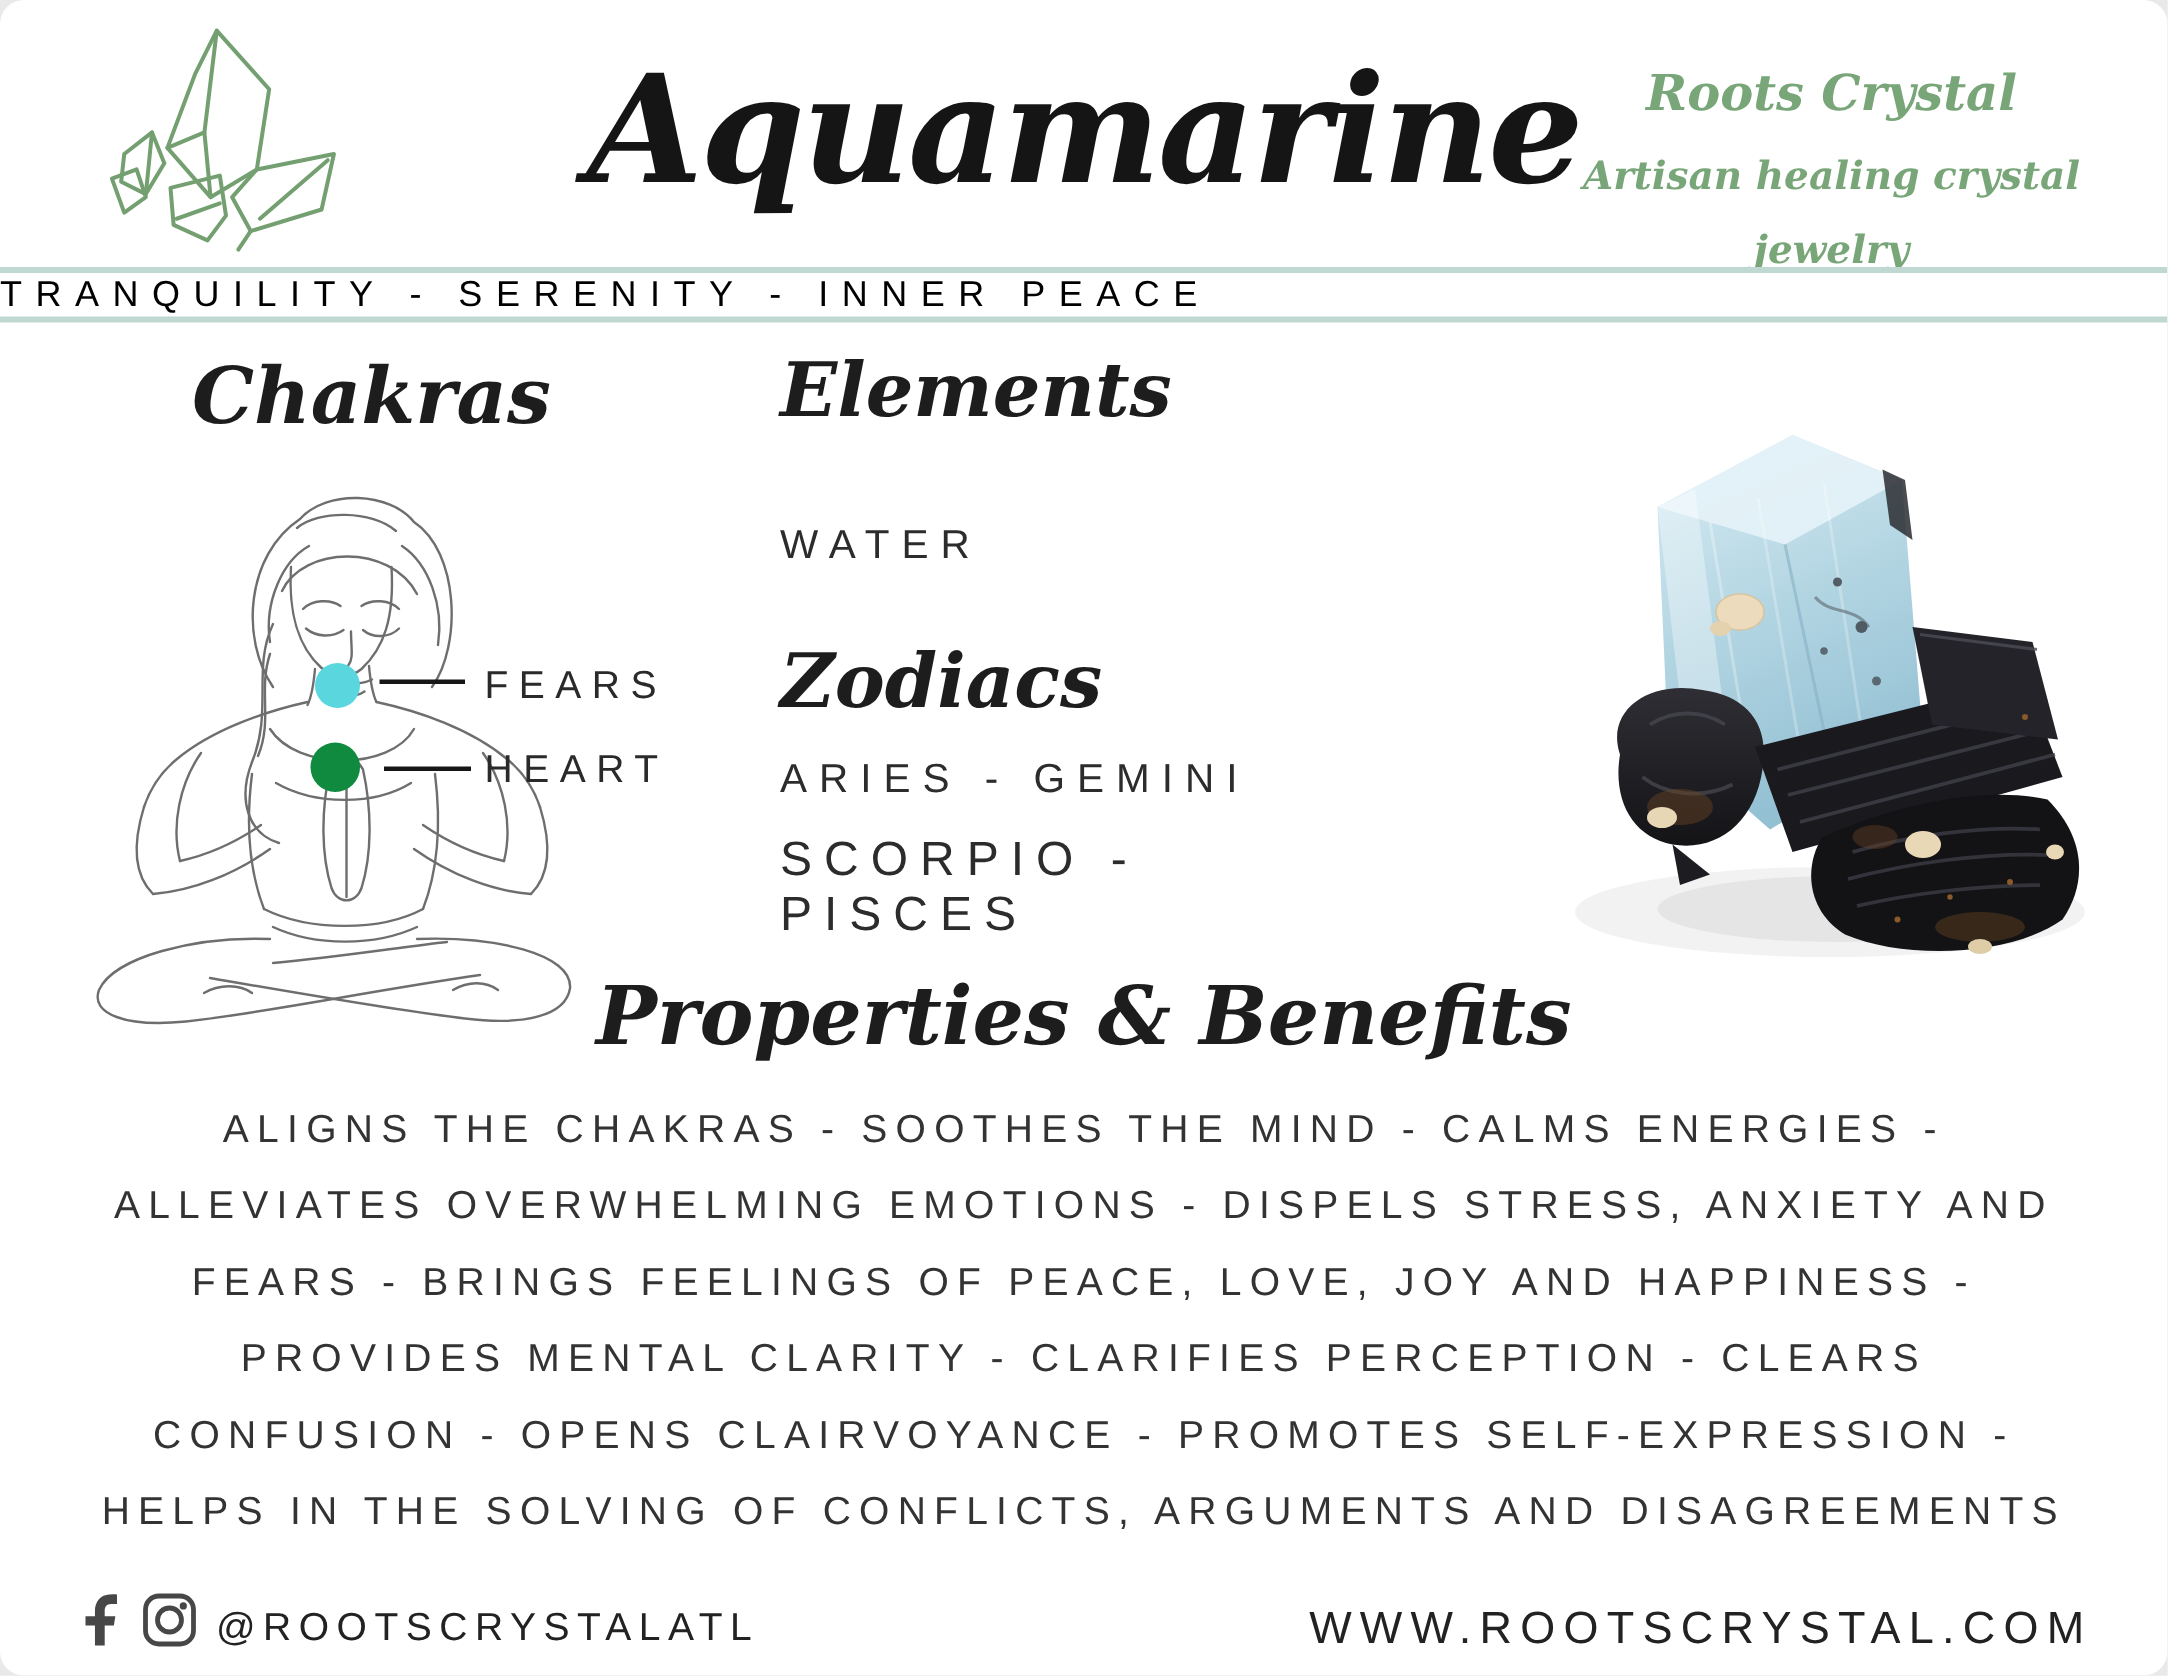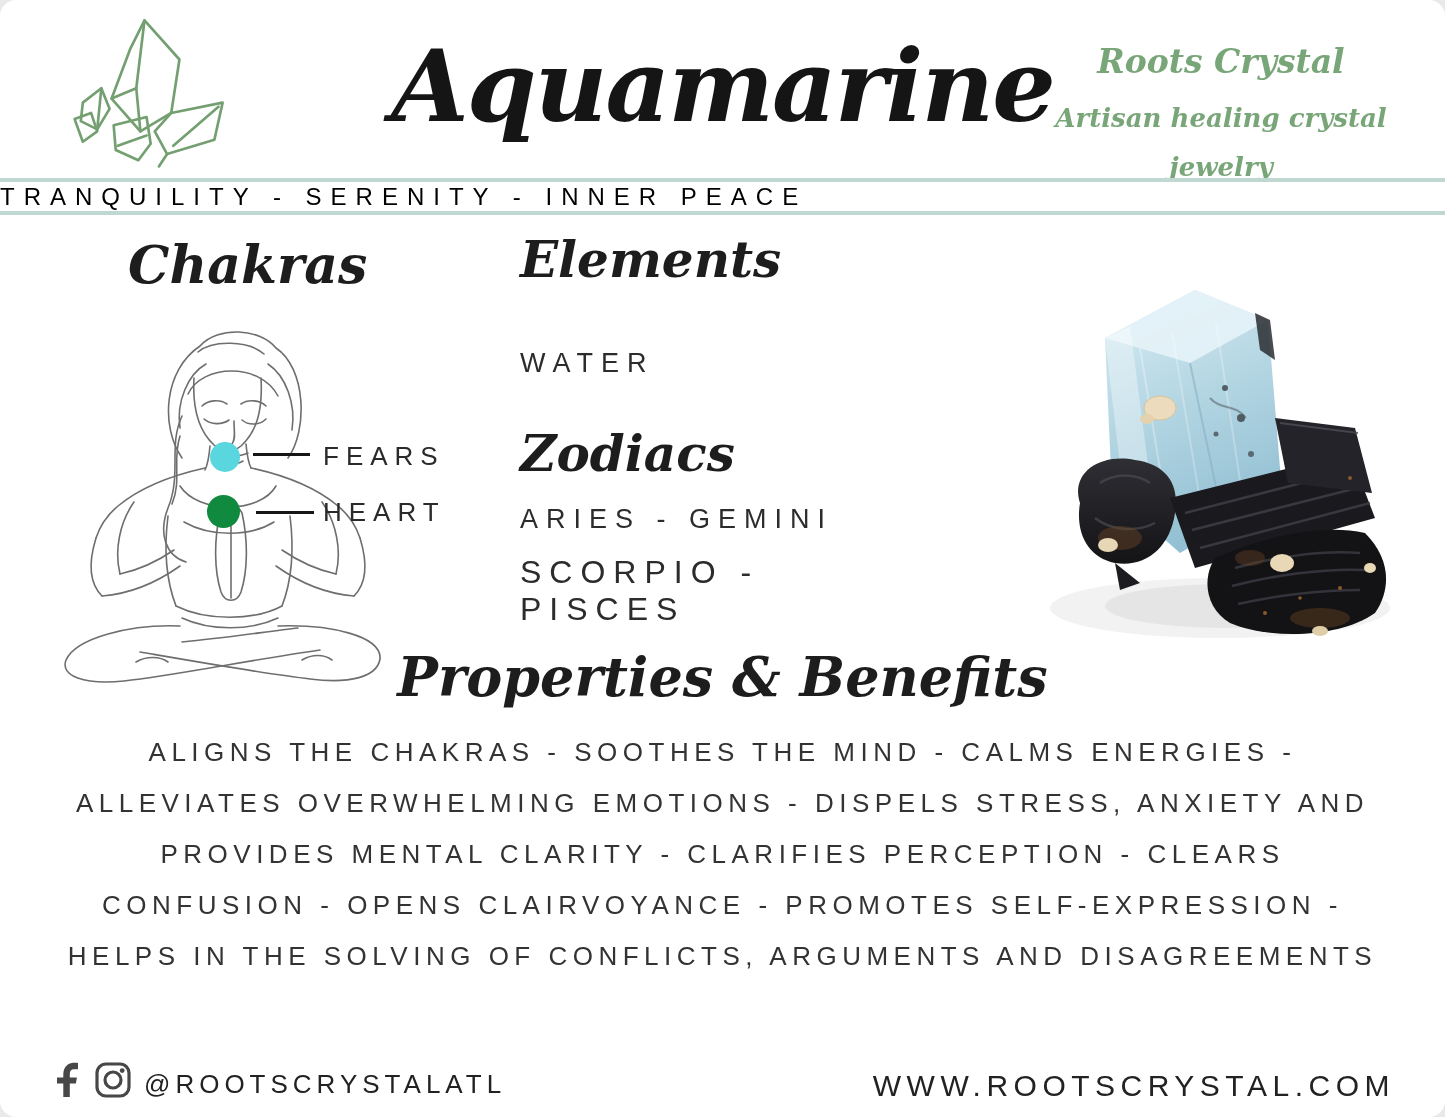--- a/index.html
+++ b/index.html
@@ -221,20 +221,21 @@
     <circle cx="320" cy="320" r="2" fill="#8a5a2a"></circle>
     <circle cx="280" cy="330" r="1.8" fill="#8a5a2a"></circle>
     <circle cx="245" cy="345" r="2" fill="#8a5a2a"></circle>
     <circle cx="330" cy="210" r="2" fill="#8a5a2a"></circle>
   </svg>
 
   <div class="abs script h-benefits">Properties &amp; Benefits</div>
   <div class="abs benefits">
     <div class="bline">ALIGNS THE CHAKRAS - SOOTHES THE MIND - CALMS ENERGIES -</div>
     <div class="bline">ALLEVIATES OVERWHELMING EMOTIONS - DISPELS STRESS, ANXIETY AND</div>
+    <div class="bline">FEARS - BRINGS FEELINGS OF PEACE, LOVE, JOY AND HAPPINESS -</div>
     <div class="bline">PROVIDES MENTAL CLARITY - CLARIFIES PERCEPTION - CLEARS</div>
     <div class="bline">CONFUSION - OPENS CLAIRVOYANCE - PROMOTES SELF-EXPRESSION -</div>
     <div class="bline">HELPS  IN THE SOLVING OF CONFLICTS, ARGUMENTS AND DISAGREEMENTS</div>
   </div>
 
   <svg class="abs fb-icon" width="24" height="36" viewBox="0 0 24 36">
     <path d="M23,1 C19,0.6 14.5,1 12,3.2 C9.4,5.4 8.3,8.4 8.3,12.4 L8.3,15.5 L2,15.5 L2,21.6 L8.3,21.6 L8.3,35 L14.8,35 L14.8,21.6 L20.9,21.6 L21.9,15.5 L14.8,15.5 L14.8,11.8 C14.8,9 16.3,7.4 18.9,7.3 L23,7.3 Z" fill="#474747"></path>
   </svg>
   <svg class="abs ig-icon" width="38" height="38" viewBox="0 0 38 38">
     <rect x="3" y="3" width="32" height="32" rx="9" fill="none" stroke="#474747" stroke-width="3.2"></rect>

